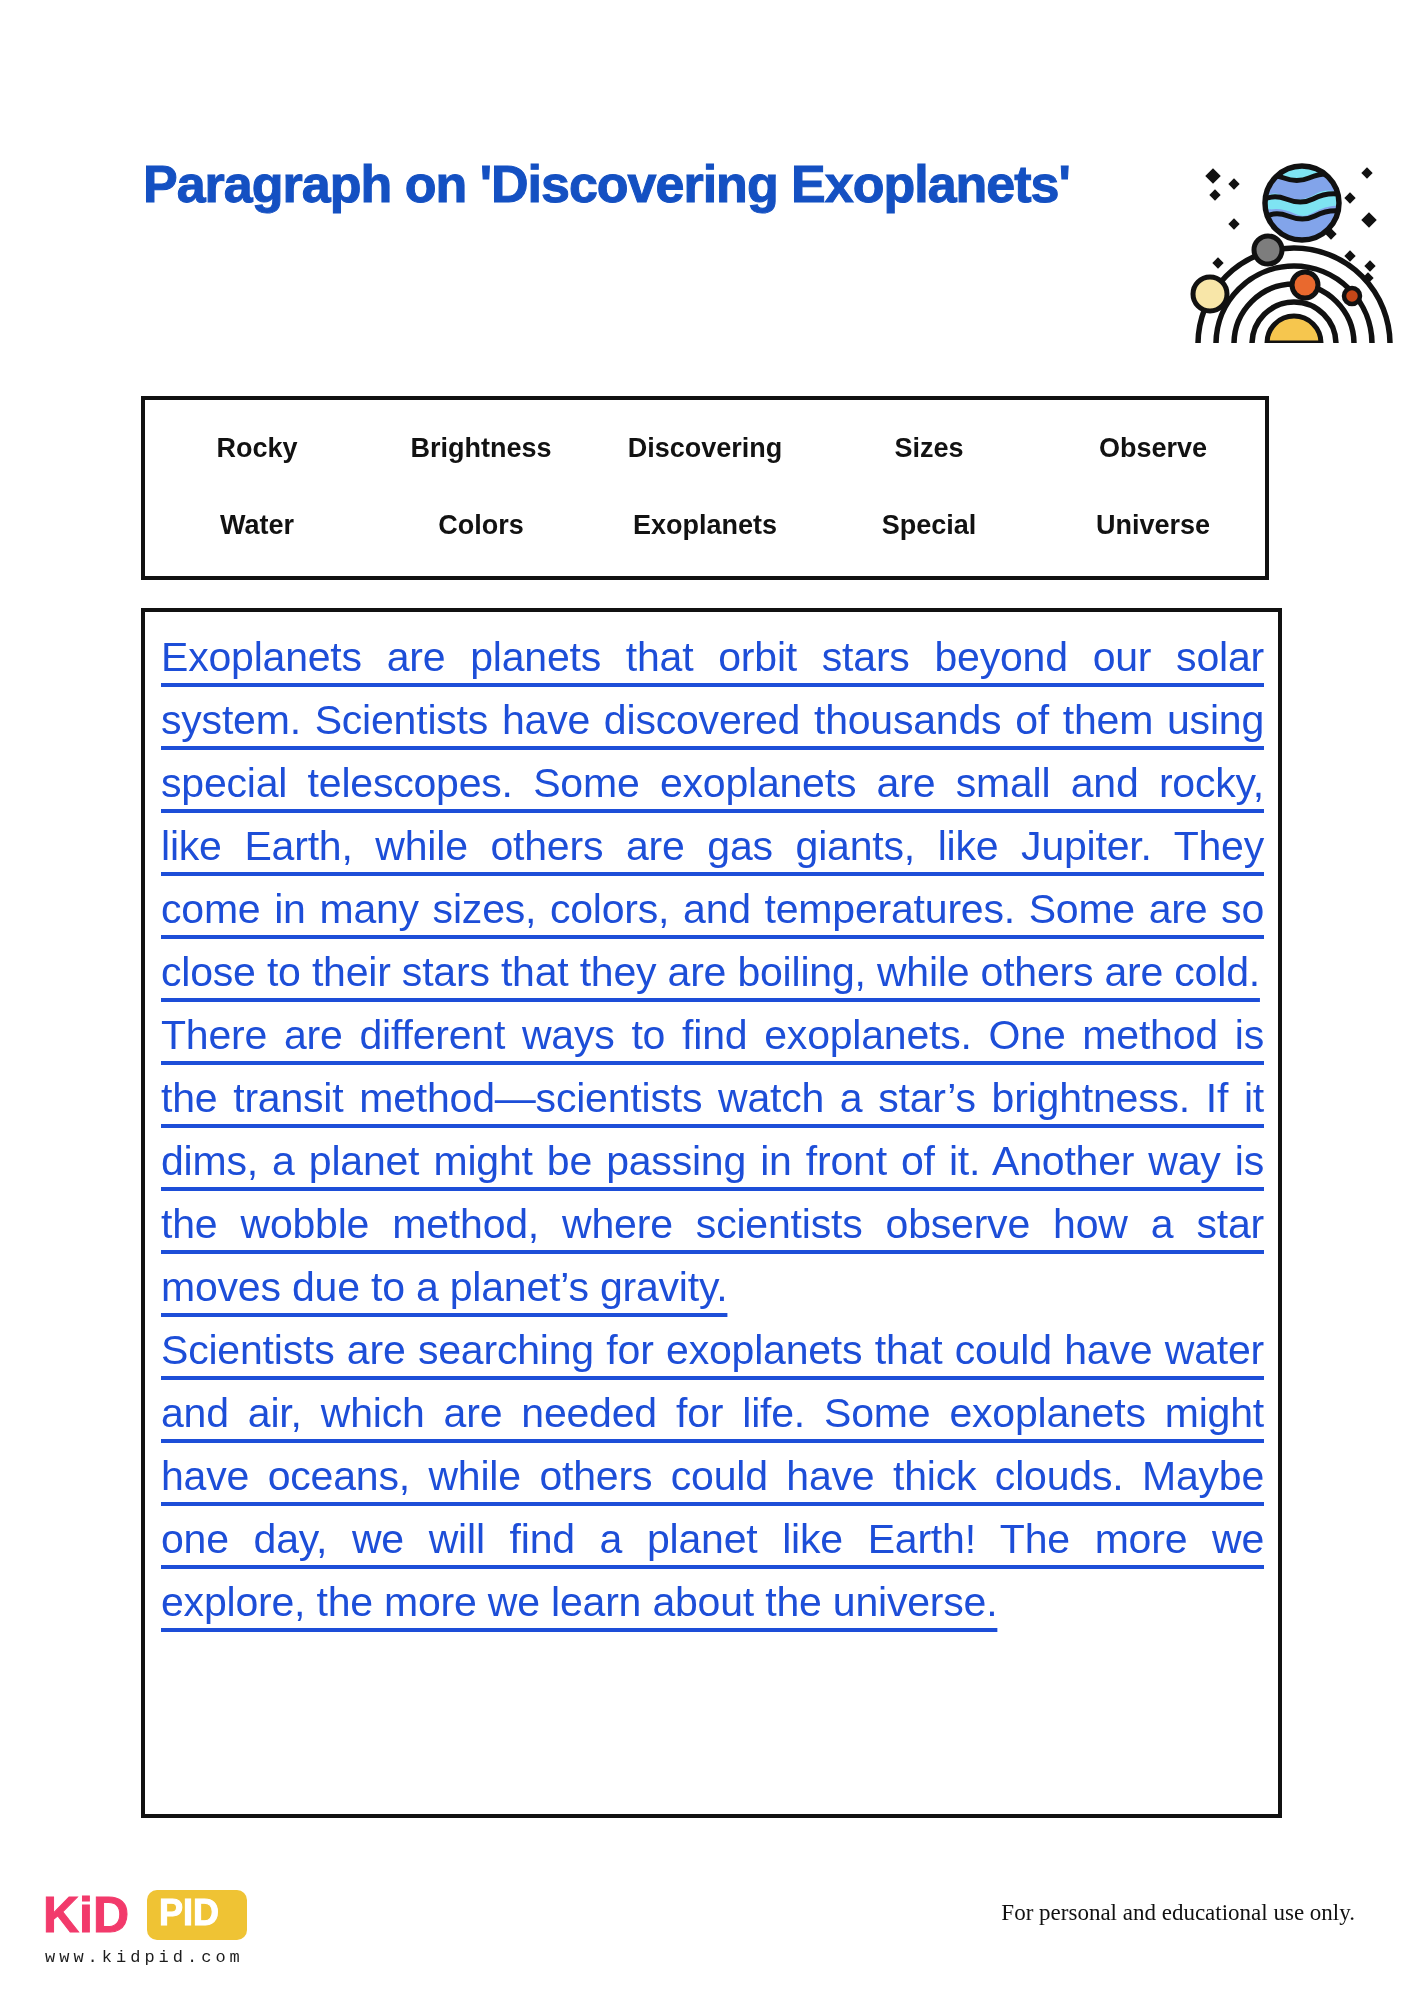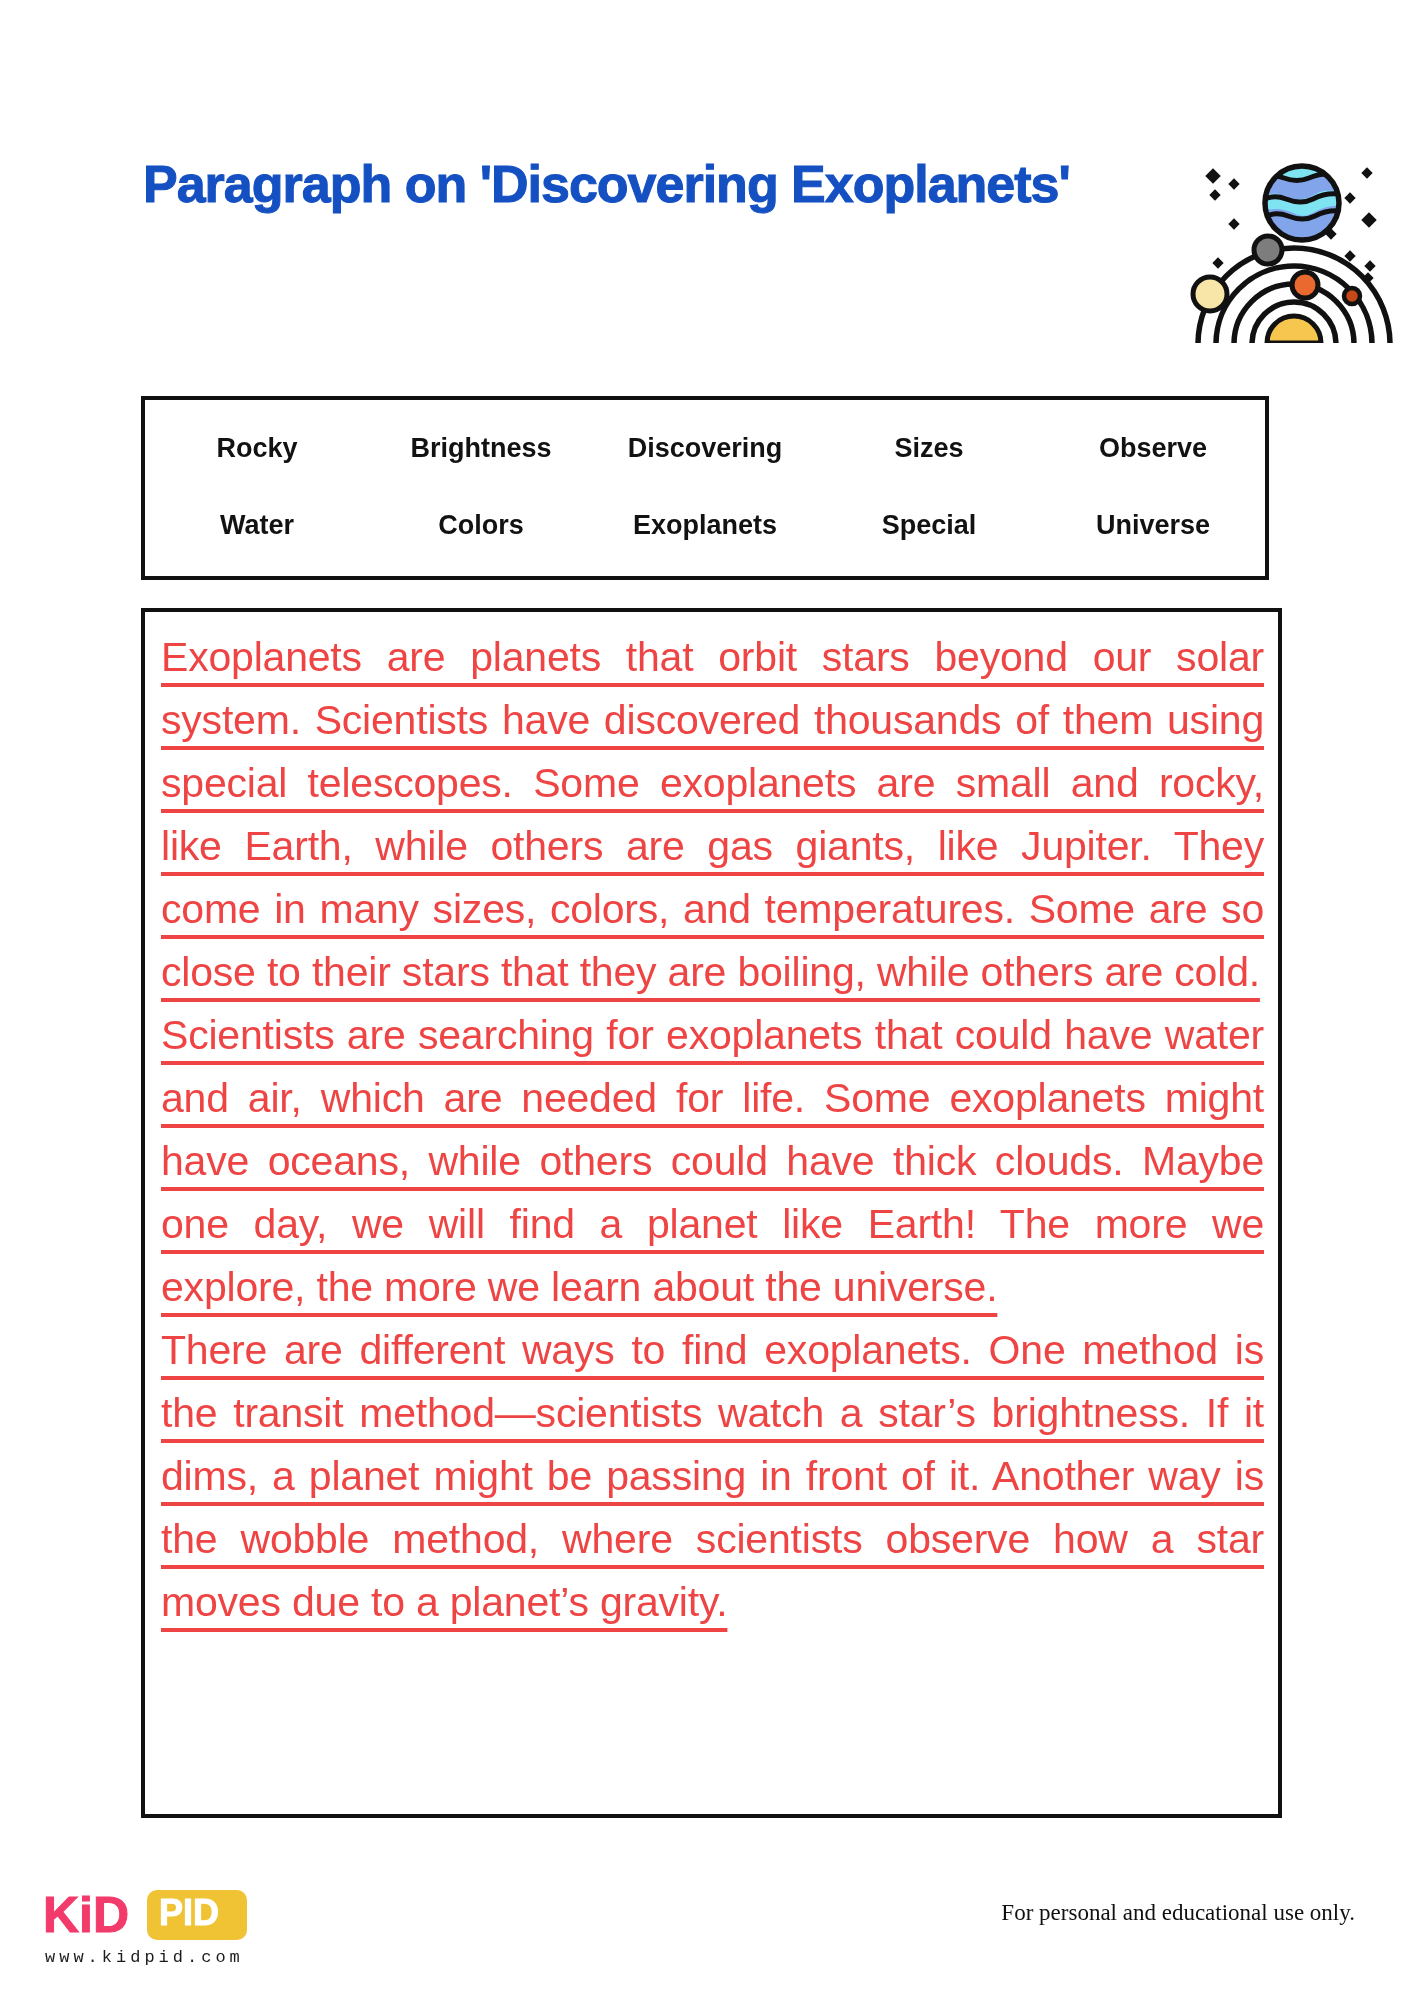--- a/index.html
+++ b/index.html
@@ -55,21 +55,21 @@
     position:absolute;left:141px;top:608px;
     width:1141px;height:1210px;
     border:4px solid #111;
     box-sizing:border-box;
     padding:14px 14px 0 16px;
     overflow:hidden;
   }
   .essay-box p{
     margin:0;
     font-size:41px;line-height:63px;
-    font-weight:400;color:#ef4444;
+    font-weight:400;color:#1d4ed8;
     text-align:justify;
     text-decoration:underline;
     text-decoration-thickness:3.5px;
     text-underline-offset:12px;
     letter-spacing:-0.2px;
   }
   
   .logo{
     position:absolute;left:43px;top:1886px;
     display:flex;align-items:center;gap:12px;
@@ -172,22 +172,22 @@
       <span class="vocab-word">Water</span>
       <span class="vocab-word">Colors</span>
       <span class="vocab-word">Exoplanets</span>
       <span class="vocab-word">Special</span>
       <span class="vocab-word">Universe</span>
     </div>
   </section>
 
   <section class="essay-box">
     <p>Exoplanets are planets that orbit stars beyond our solar system. Scientists have discovered thousands of them using special telescopes. Some exoplanets are small and rocky, like Earth, while others are gas giants, like Jupiter. They come in many sizes, colors, and temperatures. Some are so close to their stars that they are boiling, while others are cold.</p>
+    <p>There are different ways to find exoplanets. One method is the transit method—scientists watch a star’s brightness. If it dims, a planet might be passing in front of it. Another way is the wobble method, where scientists observe how a star moves due to a planet’s gravity.</p>
     <p>Scientists are searching for exoplanets that could have water and air, which are needed for life. Some exoplanets might have oceans, while others could have thick clouds. Maybe one day, we will find a planet like Earth! The more we explore, the more we learn about the universe.</p>
-    <p>There are different ways to find exoplanets. One method is the transit method—scientists watch a star’s brightness. If it dims, a planet might be passing in front of it. Another way is the wobble method, where scientists observe how a star moves due to a planet’s gravity.</p>
   </section>
 
   <div class="logo">
     <span class="logo-kid">KiD</span>
     <span class="logo-pid">PID</span>
   </div>
   <div class="logo-url">www.kidpid.com</div>
 
   <div class="usage-note">
     <div>For personal and educational use only.</div>

